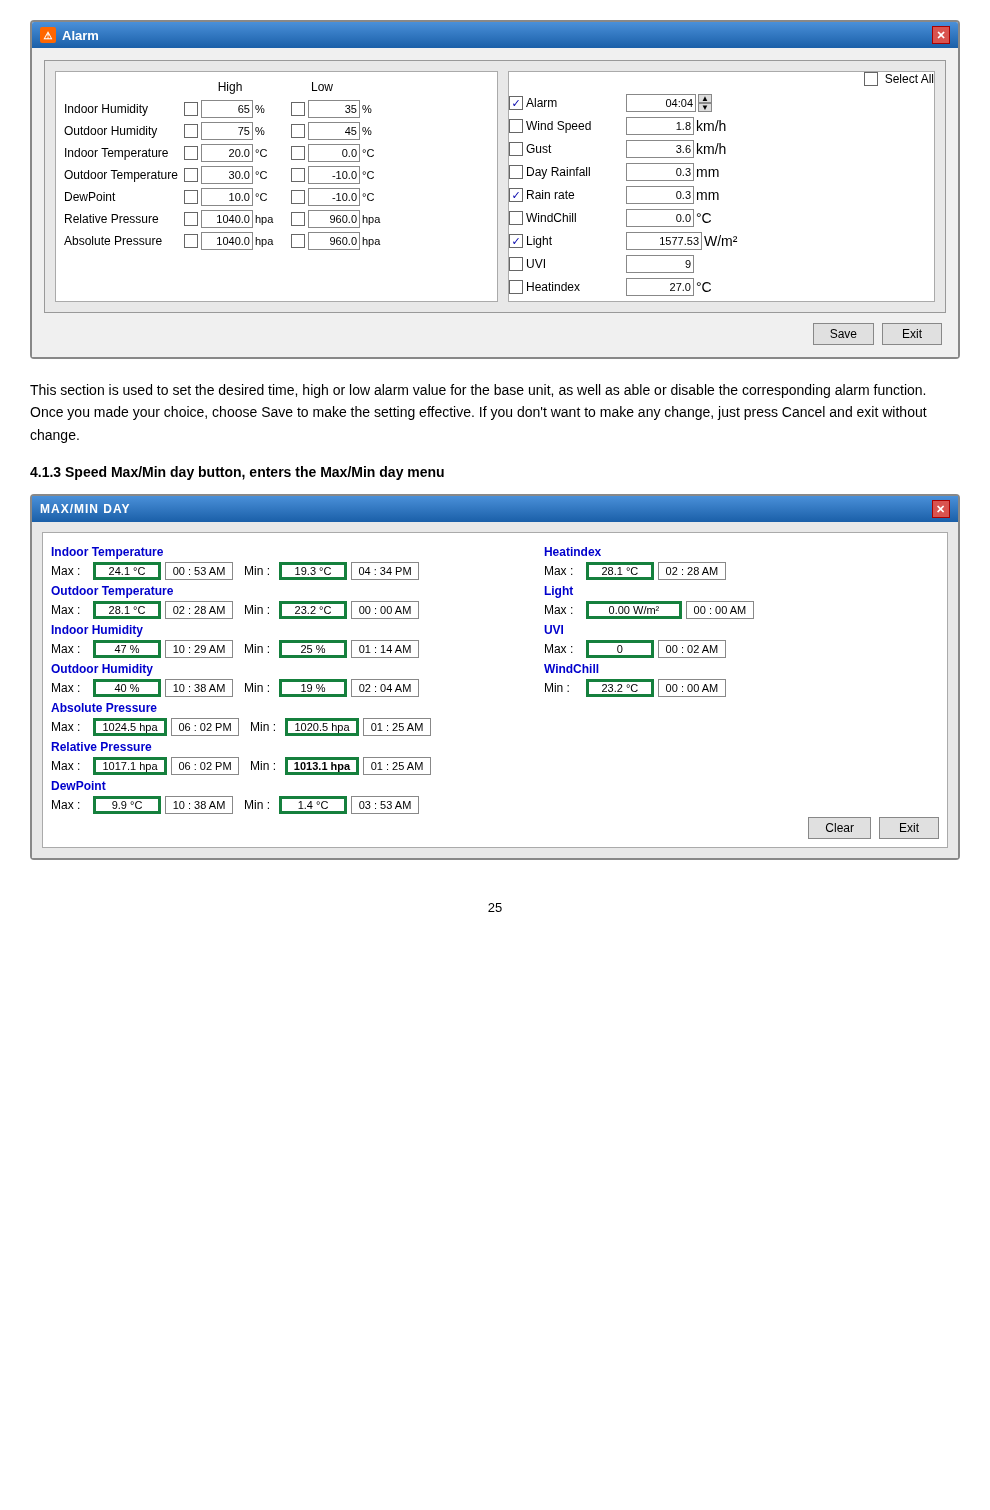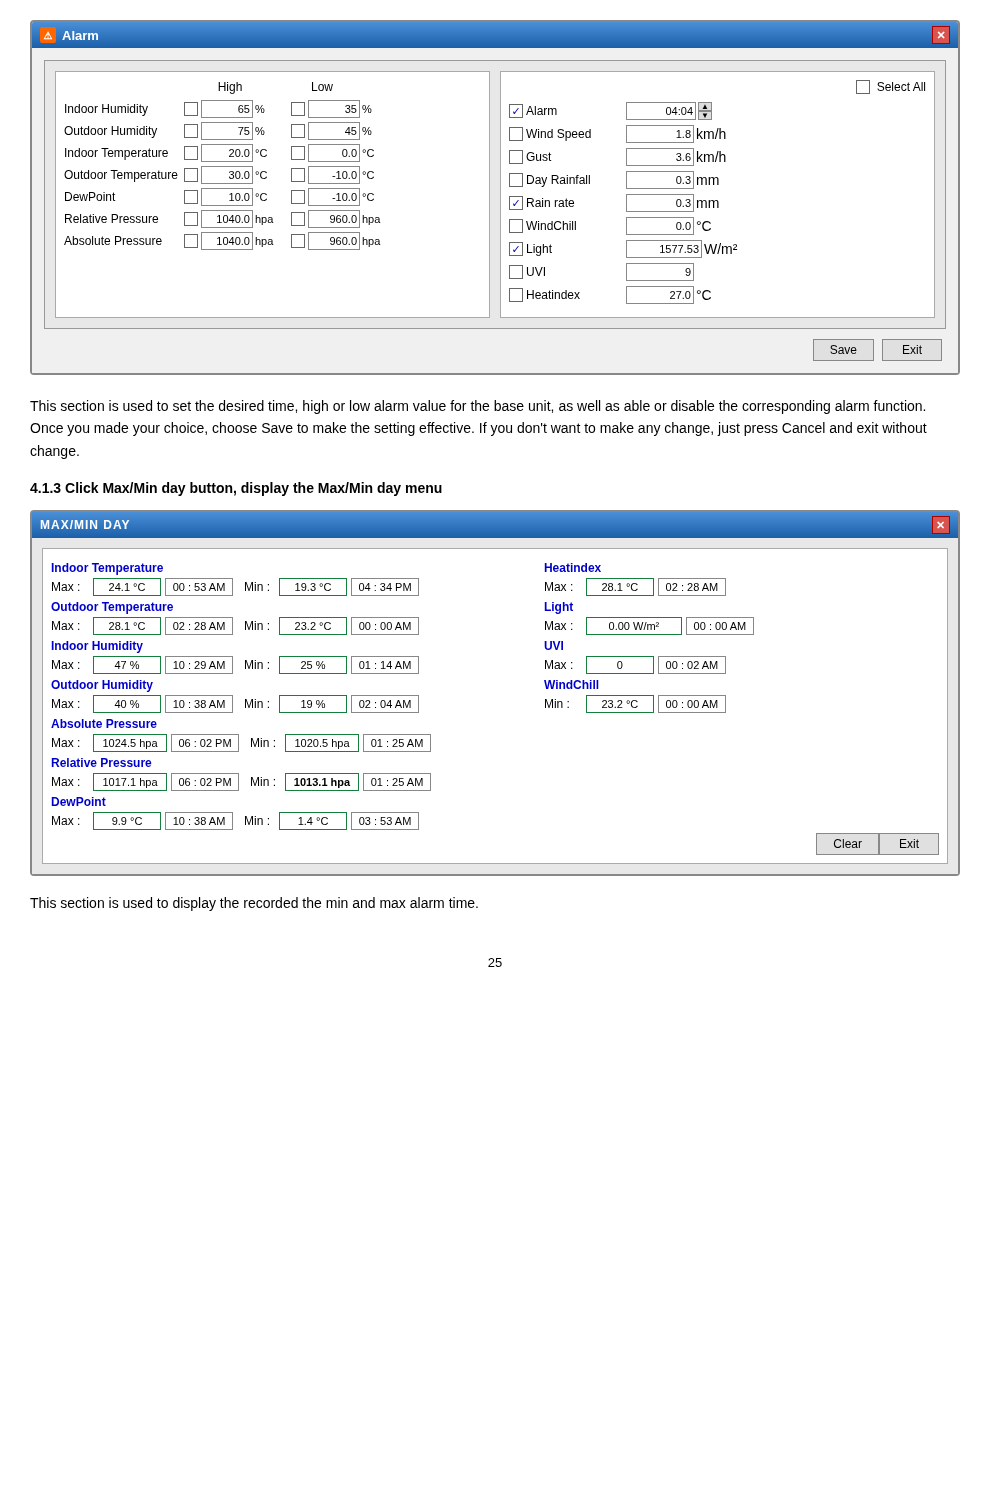--- a/index.html
+++ b/index.html
@@ -85,21 +85,21 @@
       flex: 1;
       border: 1px solid #aaa;
       background: #fff;
       padding: 8px;
     }
 
     .alarm-right {
       flex: 1;
       border: 1px solid #aaa;
       background: #fff;
-      padding: 8px;
+      padding: 0;
     }
 
     
     .alarm-row {
       display: flex;
       align-items: center;
       margin-bottom: 4px;
       font-size: 12px;
     }
 
@@ -299,21 +299,21 @@
     }
 
     .mm-label {
       width: 42px;
       font-size: 12px;
     }
 
     .mm-val-input {
       width: 68px;
       height: 18px;
-      border: 1px solid #15803d;
+      border: 3px solid #15803d;
       background: white;
       text-align: center;
       font-size: 11px;
       padding: 4px 2px;
     }
 
     .mm-time-input {
       width: 68px;
       height: 18px;
       border: 1px solid #888;
@@ -537,21 +537,21 @@
 
       <div class="alarm-footer">
         <button class="win-button">Save</button>
         <button class="win-button">Exit</button>
       </div>
     </div>
   </div>
 
   <p class="body-text">This section is used to set the desired time, high or low alarm value for the base unit, as well as able or disable the corresponding alarm function. Once you made your choice, choose Save to make the setting effective. If you don't want to make any change, just press Cancel and exit without change.</p>
 
-  <p class="section-heading">4.1.3 Click Max/Min day button, display the Max/Min day menu</p>
+  <p class="section-heading">4.1.3 Speed Max/Min day button, enters the Max/Min day menu</p>
 
   <div class="maxmin-window">
     <div class="maxmin-titlebar">
       <span>MAX/MIN DAY</span>
       <div class="close-btn">✕</div>
     </div>
     <div class="maxmin-body">
       <div class="maxmin-inner">
 
         <div class="maxmin-left">
@@ -650,26 +650,25 @@
             <input class="mm-time-input" type="text" value="00 : 02 AM" style="">
           </div>
 
           <div class="mm-section-label">WindChill</div>
           <div class="mm-row">
             <span class="mm-label">Min :</span>
             <input class="mm-val-input" type="text" value="23.2 °C" style="">
             <input class="mm-time-input" type="text" value="00 : 00 AM" style="">
           </div>
 
-          <div style="margin-top: auto; display:flex; justify-content:flex-end; margin-top: 120px;">
+          <div style="margin-top: auto; display:flex; justify-content:flex-end; gap:8px; margin-top: 120px;">
             <button class="win-button">Clear</button>
             <button class="win-button">Exit</button>
           </div>
         </div>
       </div>
     </div>
   </div>
 
-  <p class="body-text">This section is used to display the recorded the min and max alarm time.</p>
 
   <div class="page-number">25</div>
 
 </div>
 
 </body></html>

